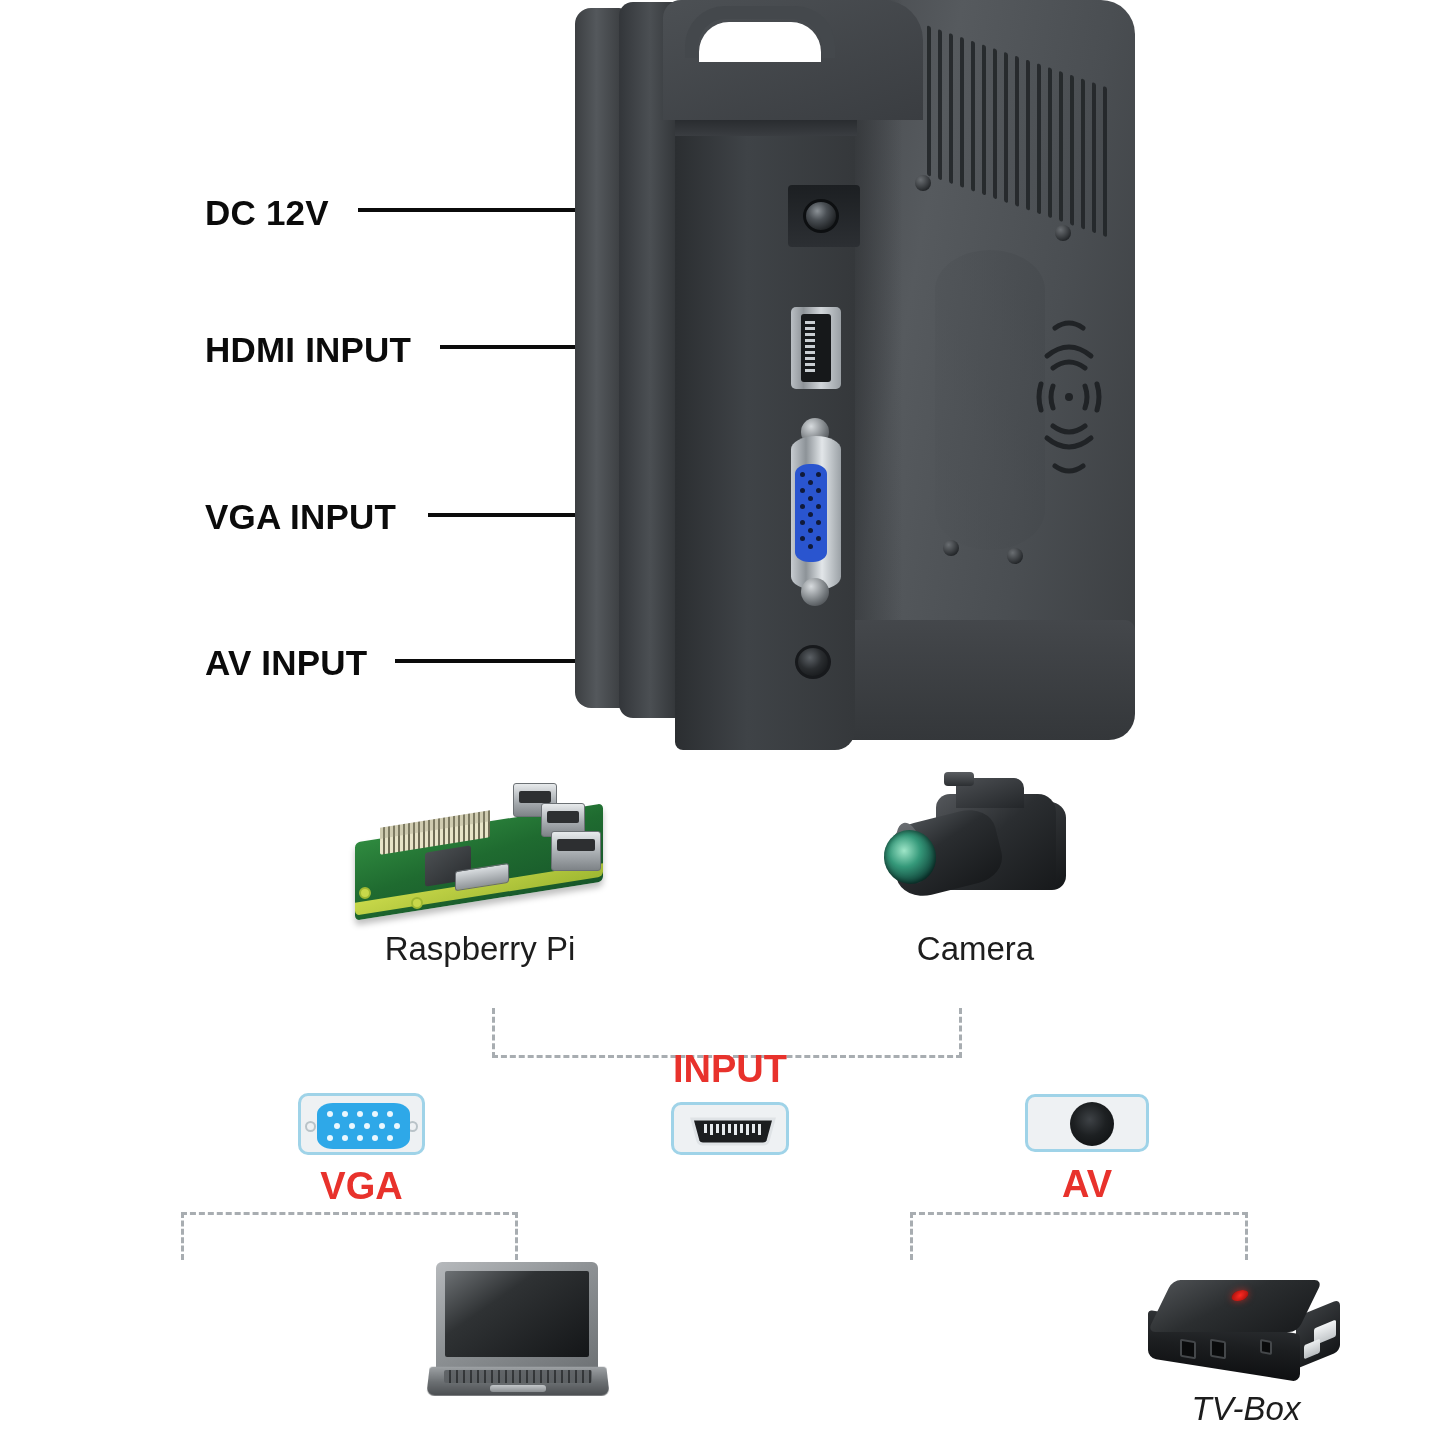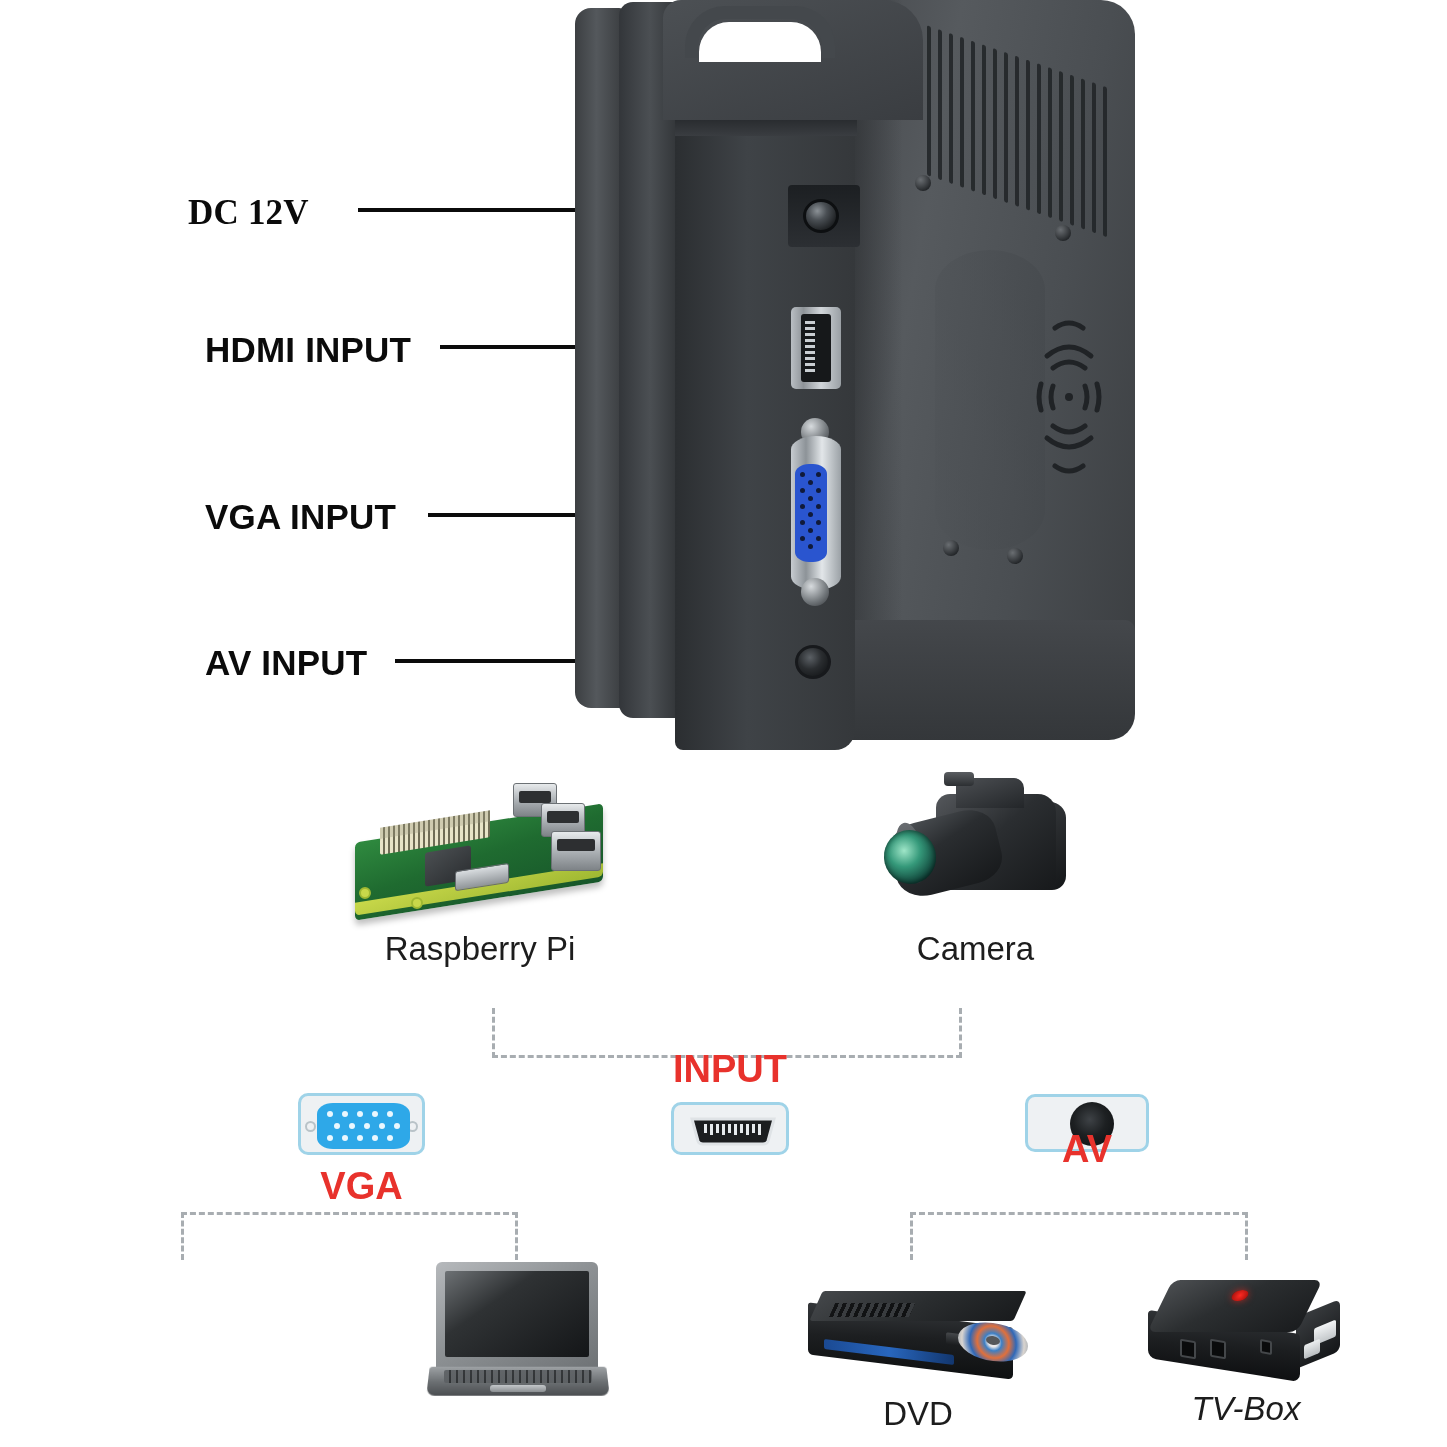--- a/index.html
+++ b/index.html
@@ -479,21 +479,21 @@
     position: absolute; left: 156px; top: 64px; width: 16px; height: 14px;
     background: linear-gradient(180deg,#eceff0,#b9bdc0);
     border-radius: 2px; transform: skewY(-22deg);
   }
 </style>
 </head>
 <body>
 
 <div id="stage">
 
-  <div class="callout-label" style="left:188px; top:193px;font-family:Liberation Serif, serif;">DC 12V</div>
+  <div class="callout-label" style="left:205px; top:193px;">DC 12V</div>
   <div class="leader" style="left:358px; top:208px; width:455px;"></div>
 
   <div class="callout-label" style="left:205px; top:330px;">HDMI INPUT</div>
   <div class="leader" style="left:440px; top:345px; width:375px;"></div>
 
   <div class="callout-label" style="left:205px; top:497px;">VGA INPUT</div>
   <div class="leader" style="left:428px; top:513px; width:390px;"></div>
 
   <div class="callout-label" style="left:205px; top:643px;">AV INPUT</div>
   <div class="leader" style="left:395px; top:659px; width:420px;"></div>
@@ -669,21 +669,21 @@
           <rect x="64" y="9" width="3" height="9"></rect>
           <rect x="70" y="9" width="3" height="11"></rect>
         </g>
       </svg>
     </div>
   </div>
 
   <div class="conn-icon" id="av-icon">
     <div class="av-ic-circle"></div>
   </div>
-  <div class="conn-title" style="left:1025px; top:1128px; width:124px;">AV</div>
+  <div class="conn-title" style="left:1025px; top:1163px; width:124px;">AV</div>
 
   <div class="bracket" style="left:181px; top:1212px; width:337px; height:48px;">
     <div class="seg-h" style="top:0px;"></div>
     <div class="seg-v" style="left:0px;"></div>
     <div class="seg-v" style="left:334px;"></div>
   </div>
 
   <div class="bracket" style="left:910px; top:1212px; width:338px; height:48px;">
     <div class="seg-h" style="top:0px;"></div>
     <div class="seg-v" style="left:0px;"></div>
@@ -692,30 +692,20 @@
 
 
   <div class="device" id="laptop">
     <div class="lt-lid"></div>
     <div class="lt-screen"></div>
     <div class="lt-base"></div>
     <div class="lt-keys"></div>
     <div class="lt-touch"></div>
   </div>
 
-  <div class="device" id="dvd">
-    <div class="dvd-body"></div>
-    <div class="dvd-top"></div>
-    <div class="dvd-vents"></div>
-    <div class="dvd-front-strip"></div>
-    <div class="dvd-tray"></div>
-    <div class="dvd-disc"></div>
-    <div class="dvd-disc-hole"></div>
-    <div class="device-label" style="left:-6px; top:110px; width:232px;">DVD</div>
-  </div>
 
   <div class="device" id="tvbox">
     <div class="tv-side"></div>
     <div class="tv-front"></div>
     <div class="tv-top"></div>
     <div class="tv-led"></div>
     <div class="tv-usb" style="left:32px;"></div>
     <div class="tv-usb" style="left:62px;"></div>
     <div class="tv-usb" style="left:112px; width:12px; height:14px;"></div>
     <div class="tv-white-port"></div>

